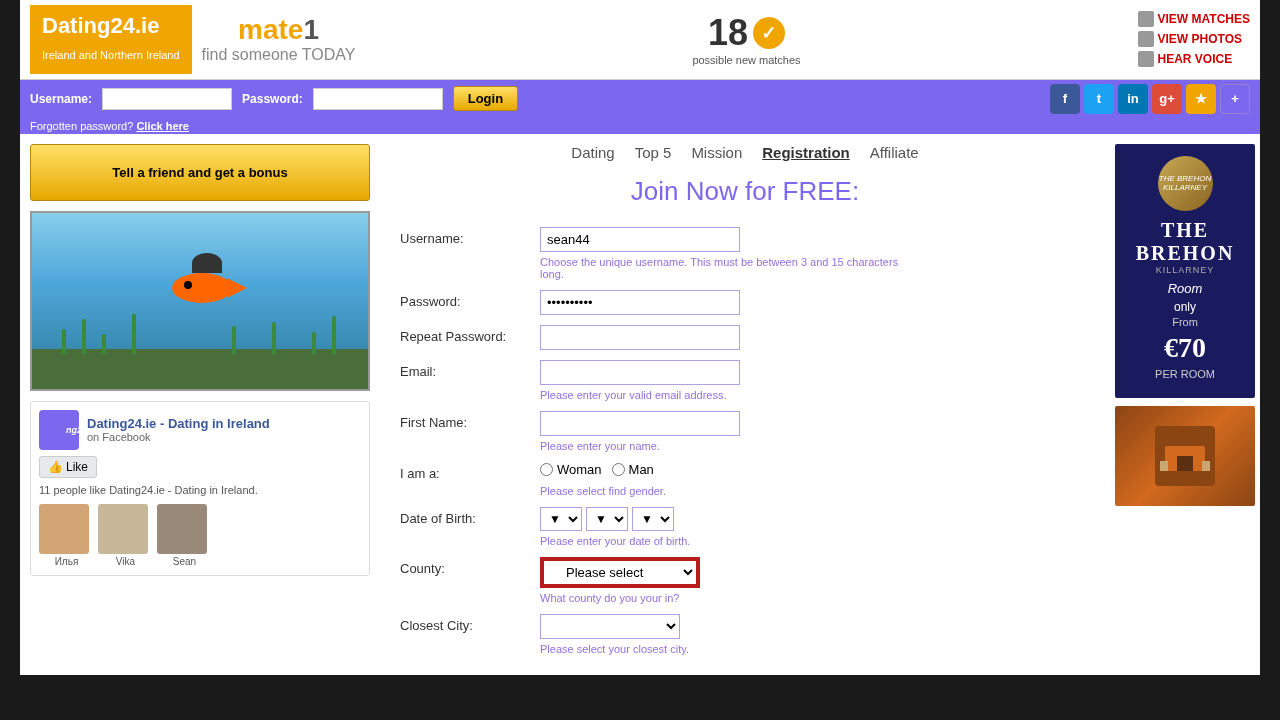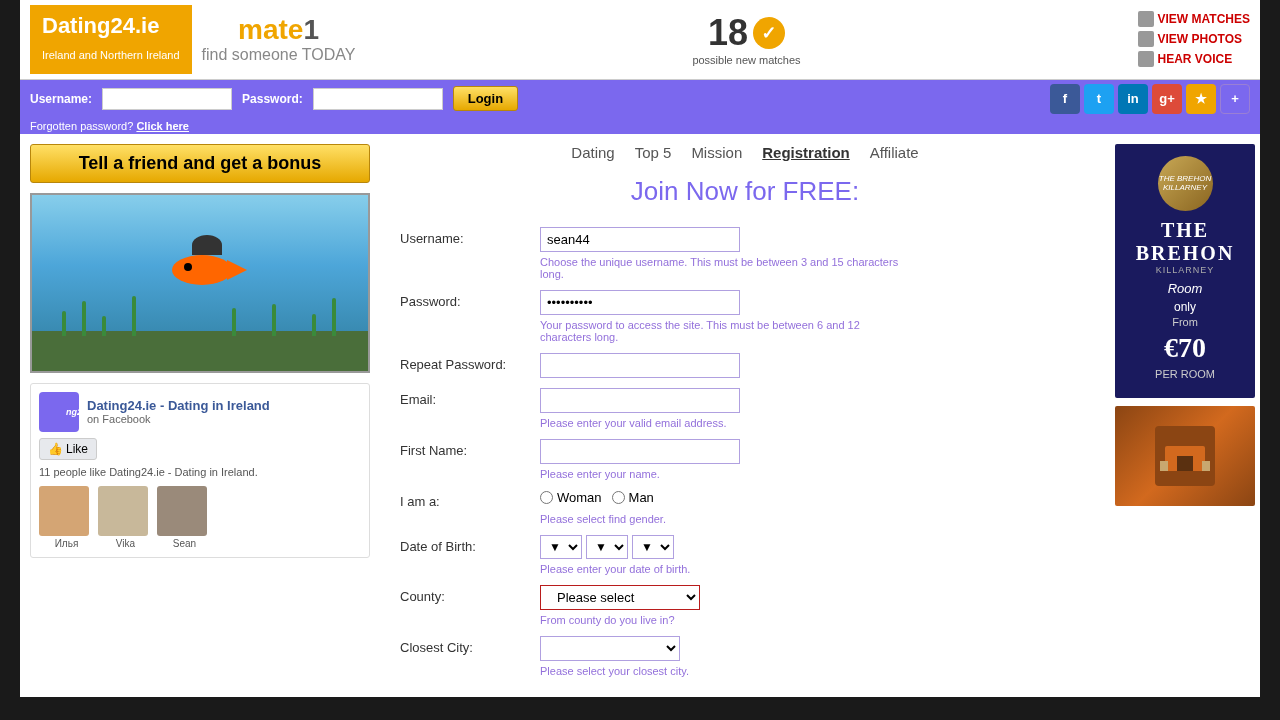--- a/index.html
+++ b/index.html
@@ -144,23 +144,23 @@
     
     .left-sidebar {
       width: 360px;
       flex-shrink: 0;
       padding: 10px;
     }
 
     .referral-btn {
       background: linear-gradient(to bottom, #ffe066, #e6a800);
       border: 1px solid #b8860b;
-      padding: 8px 16px;
-      font-weight: bold;
-      font-size: 18px;
+      padding: 20px 16px;
+      font-weight: bold;
+      font-size: 13px;
       cursor: pointer;
       border-radius: 3px;
       width: 100%;
       margin-bottom: 10px;
     }
 
     .fish-ad {
       width: 100%;
       height: 180px;
       background: linear-gradient(135deg, #2d5a27 0%, #4a8a40 50%, #1a3d18 100%);
@@ -353,22 +353,22 @@
     }
     .dob-select {
       border: 1px solid #b0a0e0;
       padding: 3px 4px;
       font-size: 12px;
       background: #fff;
       cursor: pointer;
     }
 
     .county-select {
-      border: 1px solid #b91c1c;
-      padding: 3px 12px;
+      border: 4px solid #b91c1c;
+      padding: 3px 18px;
       font-size: 13px;
       background: #fff;
       cursor: pointer;
       min-width: 160px;
     }
 
     .city-select {
       border: 1px solid #b0a0e0;
       padding: 3px 6px;
       font-size: 13px;
@@ -592,21 +592,20 @@
             <input type="text" class="form-input" value="sean44" style="">
           </div>
           <div class="form-hint">Choose the unique username. This must be between 3 and 15 characters long.</div>
         </div>
 
         <div class="form-row">
           <div class="form-field-row">
             <span class="form-label">Password:</span>
             <input type="password" class="form-input" value="••••••••••" style="">
           </div>
-          <div class="form-hint">Your password to access the site. This must be between 6 and 12 characters long.</div>
         </div>
 
         <div class="form-row">
           <div class="form-field-row">
             <span class="form-label">Repeat Password:</span>
             <input type="password" class="form-input" style="">
           </div>
         </div>
 
         <div class="form-row">
@@ -660,21 +659,21 @@
           <div class="form-hint">Please enter your date of birth.</div>
         </div>
 
         <div class="form-row">
           <div class="form-field-row">
             <span class="form-label">County:</span>
             <select class="county-select">
               <option>Please select</option>
             </select>
           </div>
-          <div class="form-hint">From county do you live in?</div>
+          <div class="form-hint">What county do you your in?</div>
         </div>
 
         <div class="form-row">
           <div class="form-field-row">
             <span class="form-label">Closest City:</span>
             <select class="city-select">
               <option></option>
             </select>
           </div>
           <div class="form-hint">Please select your closest city.</div>

